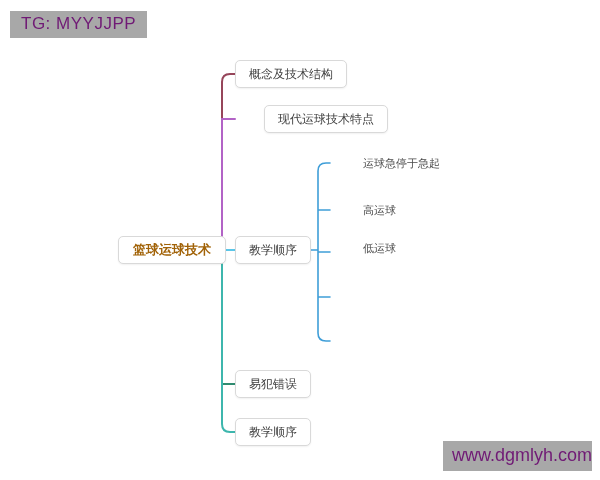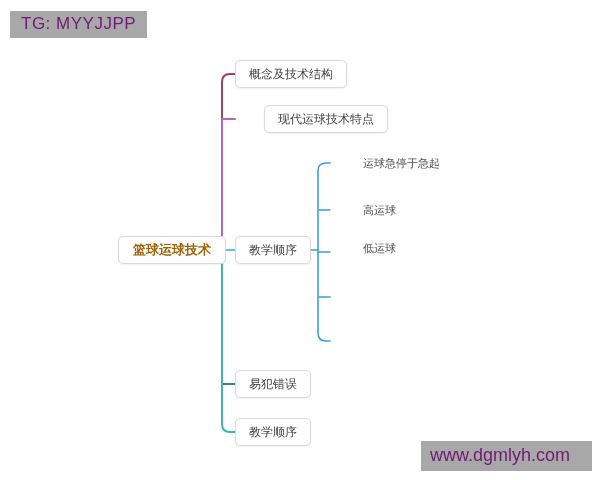--- a/index.html
+++ b/index.html
@@ -63,21 +63,21 @@
   }
   .wm-top-left {
     left: 10px; top: 11px;
     font-size: 17px;
     padding: 3px 11px 4px 11px;
     letter-spacing: 0.5px;
   }
   .wm-bottom-right {
     right: 8px; bottom: 9px;
     font-size: 18px;
-    padding: 4px 22px 5px 9px;
+    padding: 4px 0 5px 9px;
   }
 </style>
 </head>
 <body>
 
 <div id="canvas">
 
   <svg id="connectors" viewBox="0 0 600 480" xmlns="http://www.w3.org/2000/svg">
     <path d="M222 250 V82 Q222 74 230 74 H235" fill="none" stroke-width="2" stroke-linecap="round" stroke="#96455a"></path>
     <path d="M222 250 V119 H235" fill="none" stroke-width="2" stroke-linecap="round" stroke="#b263c6"></path>

